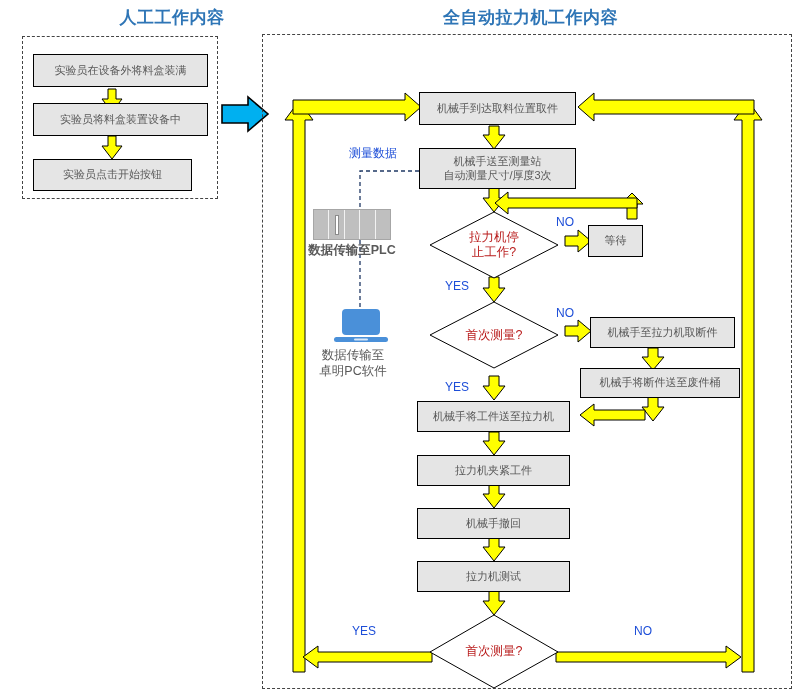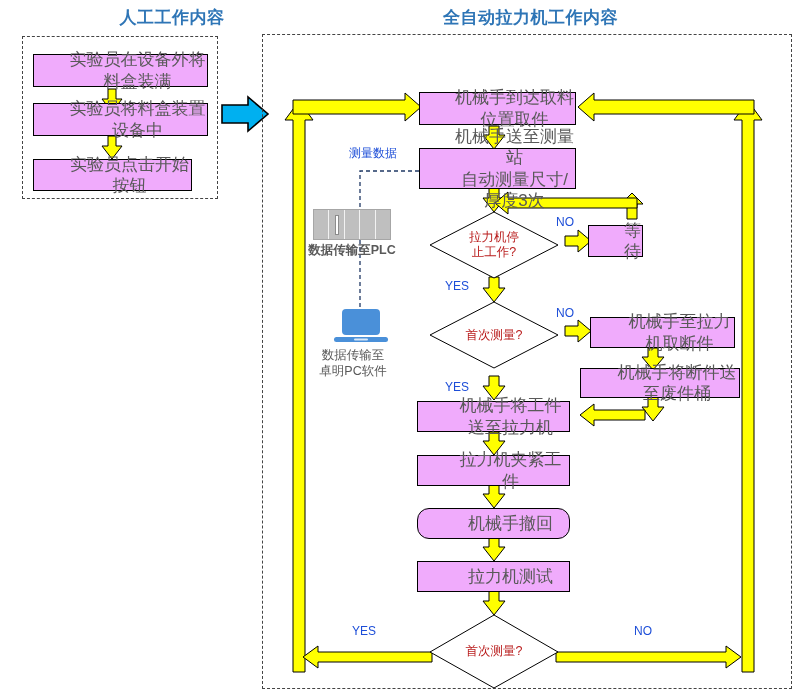--- a/index.html
+++ b/index.html
@@ -39,30 +39,29 @@
     background: transparent;
     box-sizing: border-box;
   }
   #panel-manual { left: 22px; top: 36px; width: 196px; height: 163px; }
   #panel-auto   { left: 262px; top: 34px; width: 530px; height: 655px; }
 
   .proc {
     position: absolute;
     box-sizing: border-box;
     border: 1px solid #000;
-    background: #f0abfc;
+    background: #e5e5e5;
     color: #595959;
-    font-size: 17px;
+    font-size: 11px;
     display: flex;
     align-items: center;
     justify-content: center;
     text-align: center;
     line-height: 1.25;
     white-space: pre-line;
-    padding-left: 34px;
   }
   .diamond-wrap {
     position: absolute;
   }
   .diamond-wrap svg { display: block; }
   .diamond-label {
     position: absolute;
     left: 0; top: 0;
     width: 100%; height: 100%;
     display: flex;
@@ -243,21 +242,21 @@
 <div class="proc" style="left:588px; top:225px; width:55px; height:32px;">等待</div>
 
 <div class="proc" style="left:590px; top:317px; width:145px; height:31px;">机械手至拉力机取断件</div>
 
 <div class="proc" style="left:580px; top:368px; width:160px; height:30px;">机械手将断件送至废件桶</div>
 
 <div class="proc" style="left:417px; top:401px; width:153px; height:31px;">机械手将工件送至拉力机</div>
 
 <div class="proc" style="left:417px; top:455px; width:153px; height:31px;">拉力机夹紧工件</div>
 
-<div class="proc" style="left:417px; top:508px; width:153px; height:31px;border-radius:12px;">机械手撤回</div>
+<div class="proc" style="left:417px; top:508px; width:153px; height:31px;">机械手撤回</div>
 
 <div class="proc" style="left:417px; top:561px; width:153px; height:31px;">拉力机测试</div>
 
 <div class="diamond-wrap" style="left:429px; top:211px; width:130px; height:68px;">
   <svg width="130" height="68" viewBox="0 0 130 68" xmlns="http://www.w3.org/2000/svg">
     <polygon points="65,1 129,34 65,67 1,34" fill="#ffffff" stroke="#000000" stroke-width="1"></polygon>
   </svg>
   <div class="diamond-label">拉力机停
 止工作?</div>
 </div>

